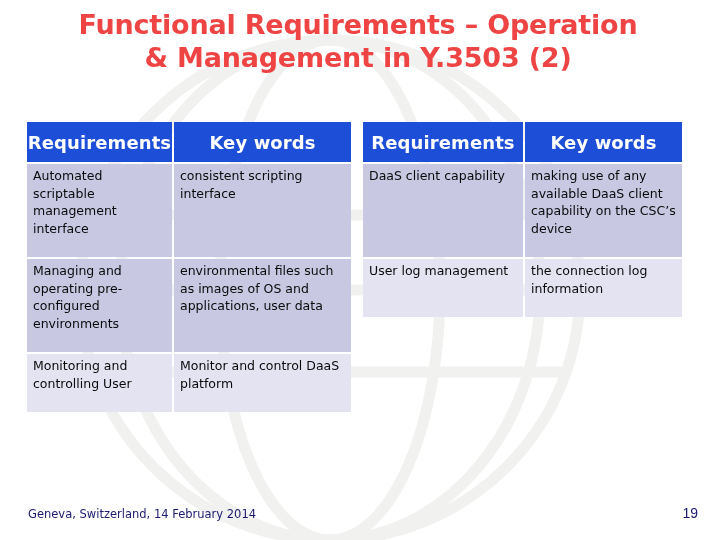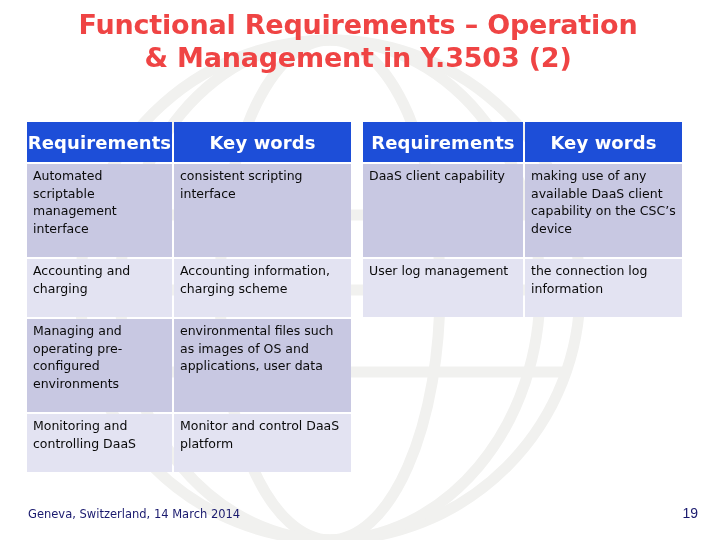--- a/index.html
+++ b/index.html
@@ -137,29 +137,25 @@
       <th>Requirements</th>
       <th>Key words</th>
     </tr>
   </thead>
   <tbody>
     <tr>
       <td class="shade">Automated scriptable management interface</td>
       <td class="shade">consistent scripting interface</td>
     </tr>
     <tr>
-      <td>Accounting and charging</td>
-      <td>Accounting information, charging scheme</td>
-    </tr>
-    <tr>
       <td class="shade">Managing and operating pre-configured environments</td>
       <td class="shade">environmental files such as images of OS and applications, user data</td>
     </tr>
     <tr>
-      <td>Monitoring and controlling DaaS</td>
+      <td>Monitoring and controlling User</td>
       <td>Monitor and control DaaS platform</td>
     </tr>
   </tbody>
 </table>
 
 <table id="table-right" class="req-table">
   <colgroup>
       <col class="c1">
       <col class="c2">
     </colgroup>
@@ -174,14 +170,14 @@
       <td class="shade">DaaS client capability</td>
       <td class="shade">making use of any available DaaS client capability on the CSC’s device</td>
     </tr>
     <tr>
       <td>User log management</td>
       <td>the connection log information</td>
     </tr>
   </tbody>
 </table>
 
-<div id="footer-note">Geneva, Switzerland, 14 March 2014</div>
+<div id="footer-note">Geneva, Switzerland, 14 February 2014</div>
 <div id="page-number">19</div>
 
 </body></html>

